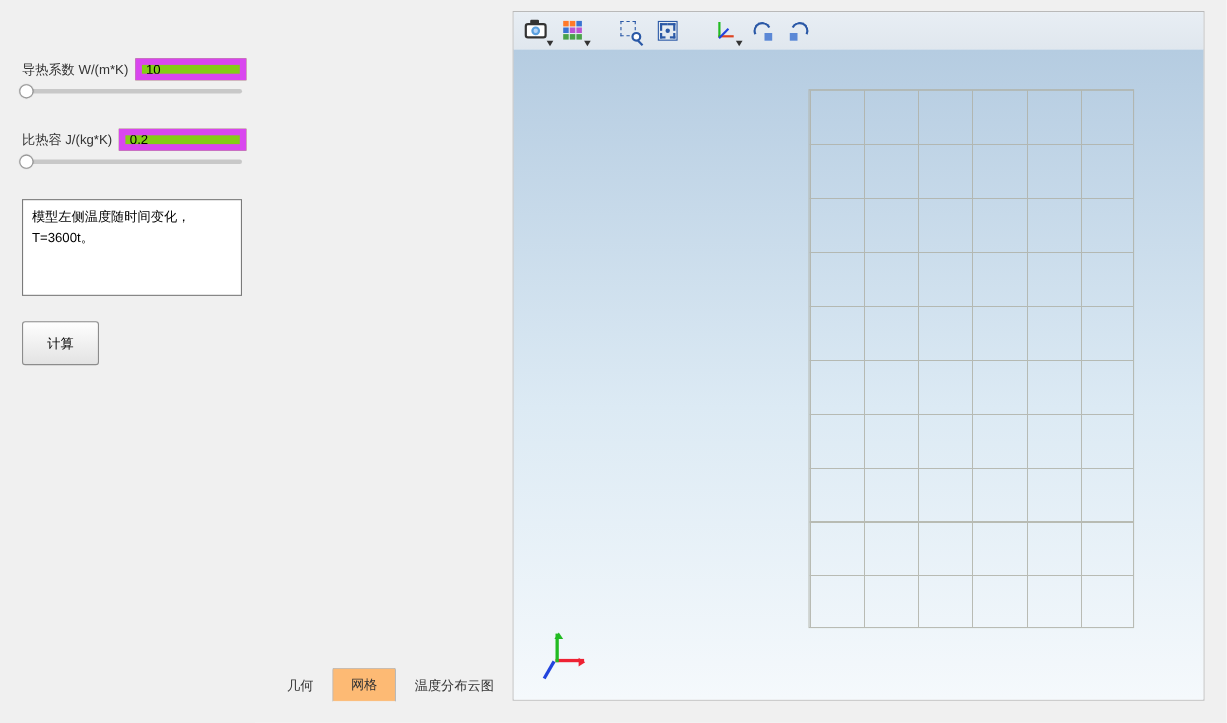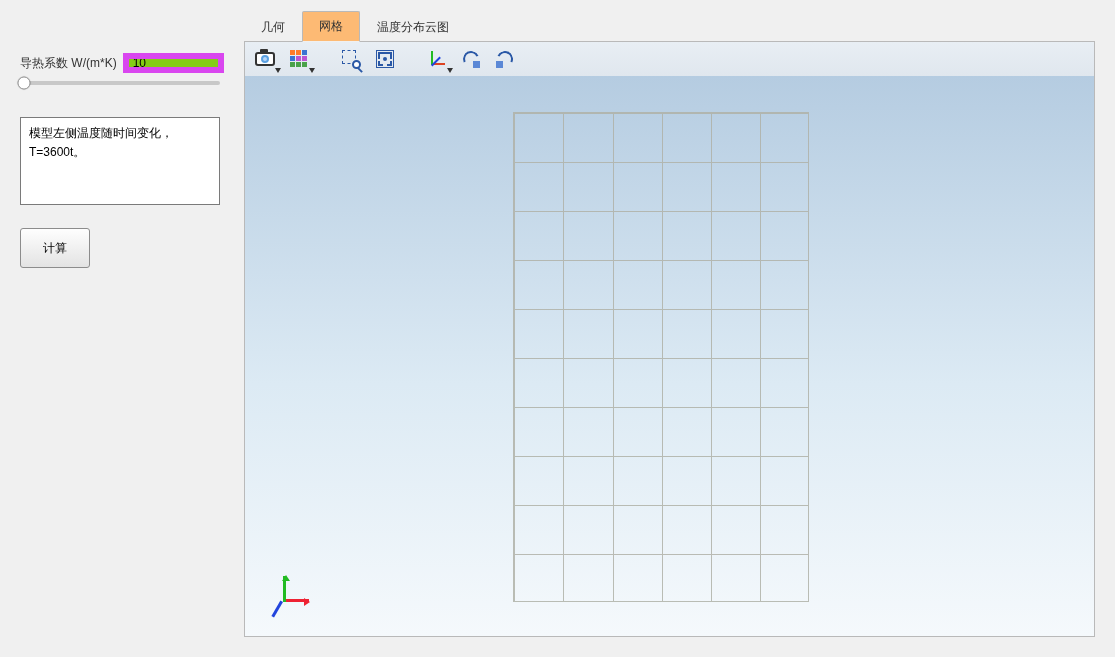--- a/index.html
+++ b/index.html
@@ -23,21 +23,21 @@
     border:1px solid #7a7a7a; background:#fff; padding:6px 8px;
     font-size:12px; line-height:1.6; resize:none; font-family:inherit;
   }
   .calc-btn {
     margin-top:20px; width:70px; height:40px;
     border:1px solid #8c8c8c; border-radius:3px;
     background:linear-gradient(#fefefe,#e3e3e3);
     font-size:12px; cursor:pointer;
   }
 
-  .main { flex:1; padding:10px 20px 20px 0; display:flex; flex-direction:column; }
+  .main { flex:1; padding:10px 20px 20px 0; display:flex; flex-direction:row; }
   .tabs { display:flex; align-items:flex-end; }
   .tab {
     padding:6px 16px; font-size:12px; cursor:pointer;
     border:1px solid transparent; border-bottom:none;
     position:relative; top:1px;
   }
   .tab.active {
     background:#fdba74; border:1px solid #b9b9b9; border-bottom:1px solid #f0f0f0;
     border-radius:2px 2px 0 0;
   }
@@ -129,20 +129,31 @@
         <input class="text" type="text" value="10" style="">
       </div>
       <div class="slider-wrap">
         <div class="slider-track">
             <div class="slider-thumb"></div>
           </div>
       </div>
     </div>
 
 
+    <div class="param-row">
+      <div class="line">
+        <label>比热容 J/(kg*K)</label>
+        <input class="text" type="text" value="0.2" style="">
+      </div>
+      <div class="slider-wrap">
+        <div class="slider-track">
+            <div class="slider-thumb"></div>
+          </div>
+      </div>
+    </div>
 
     <textarea class="descbox" style="">模型左侧温度随时间变化，T=3600t。</textarea>
 
     <button class="calc-btn">计算</button>
   </div>
 
   <div class="main">
     <div class="tabs">
       <div class="tab">几何</div>
       <div class="tab active">网格</div>

